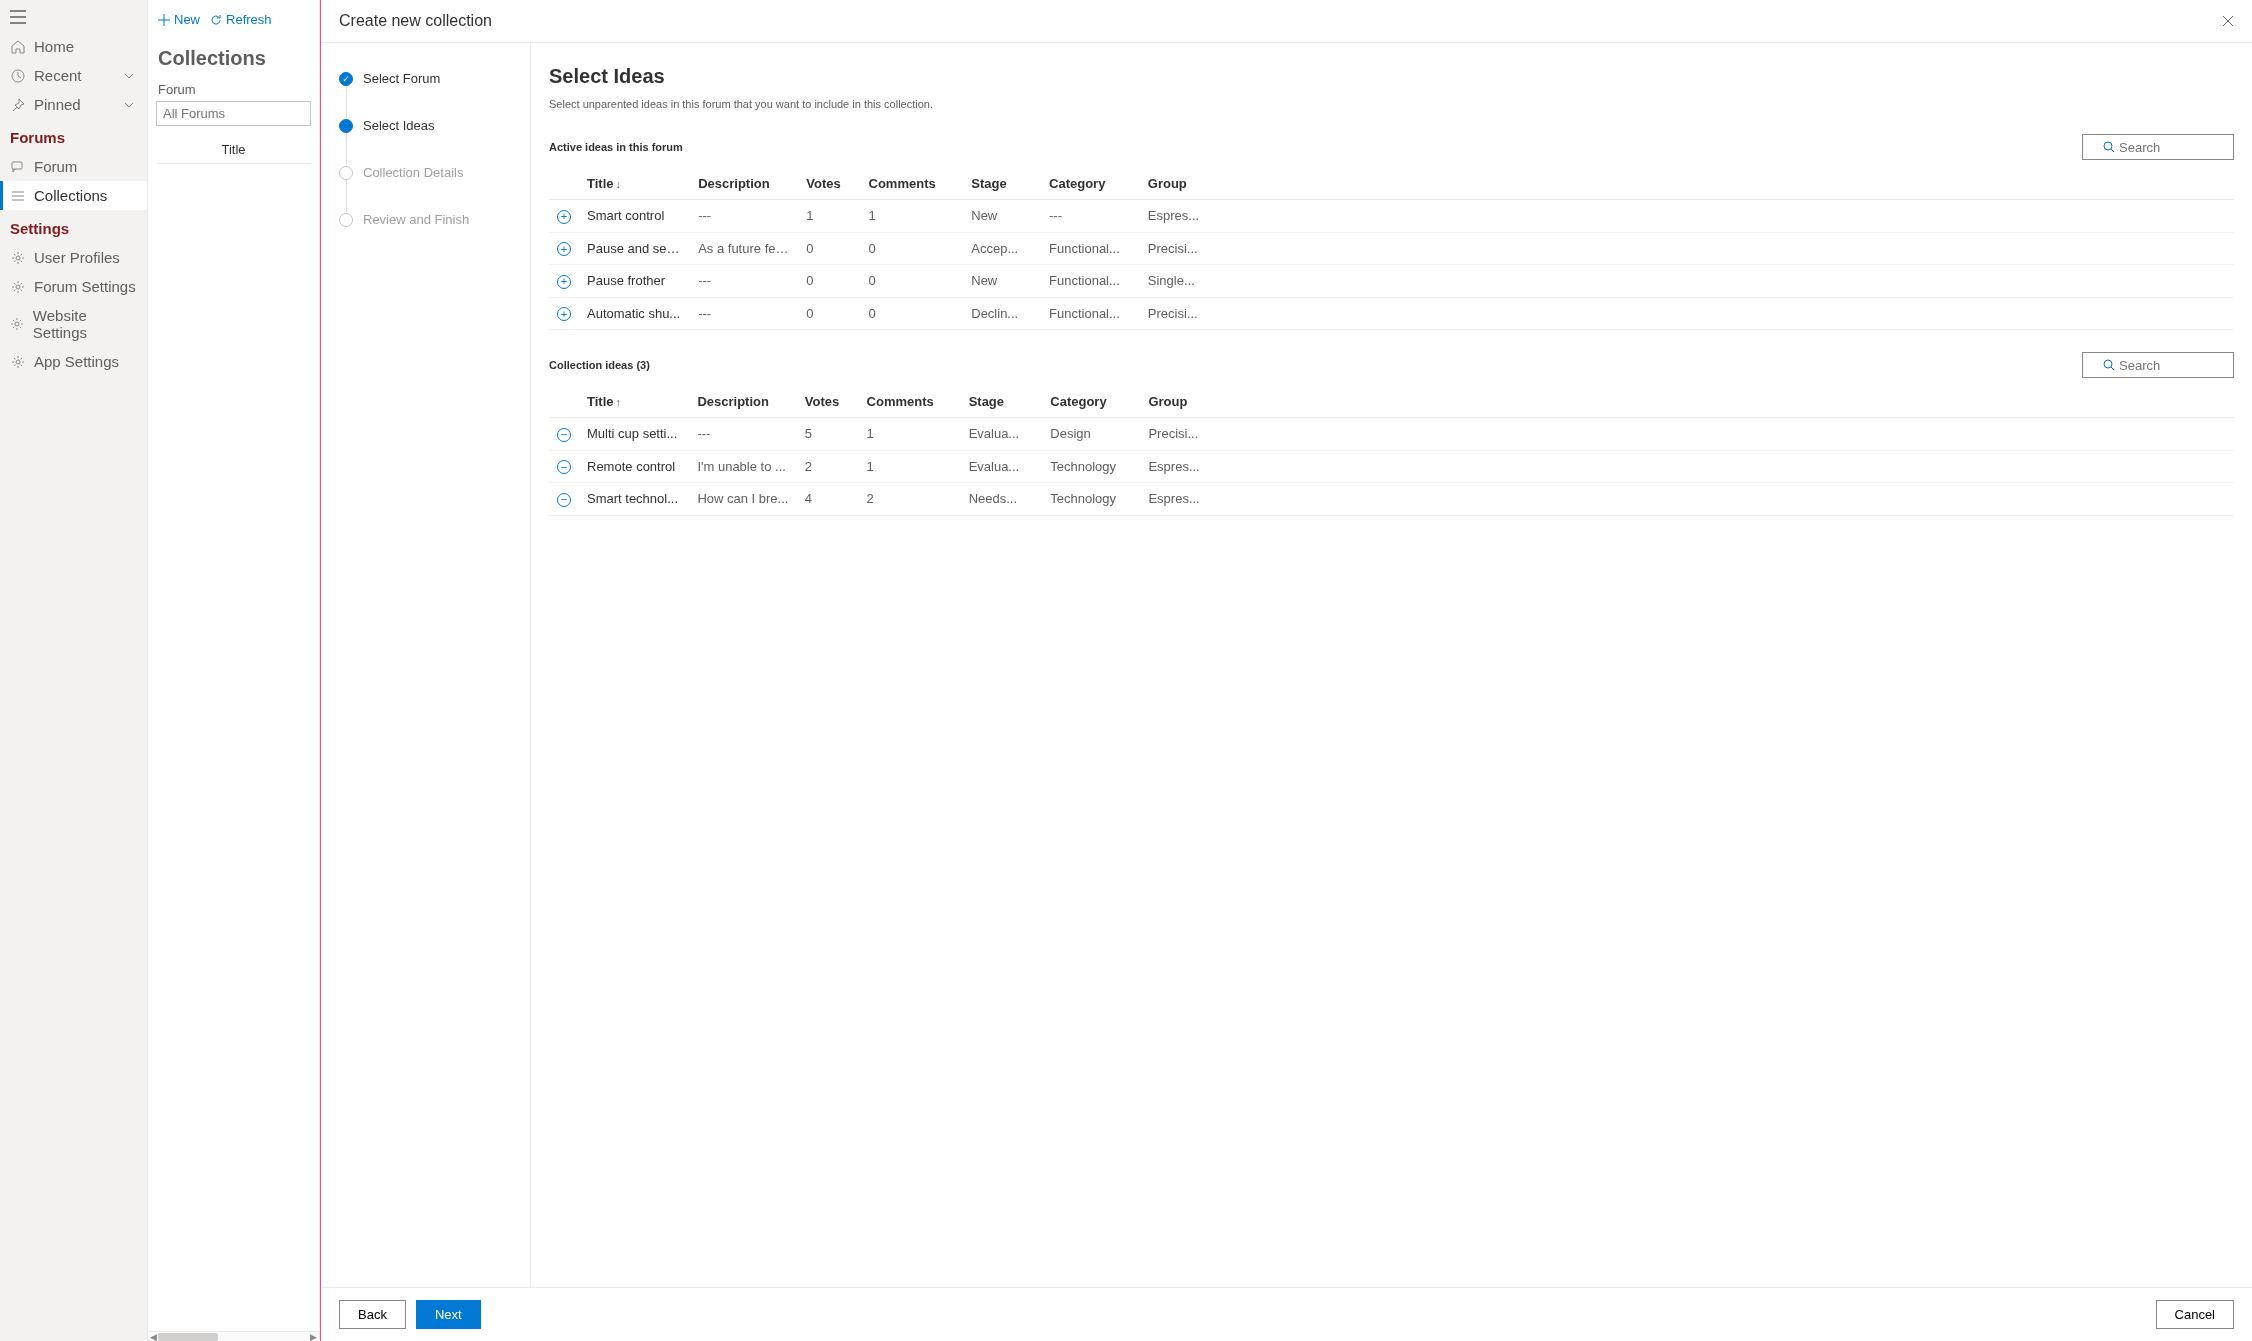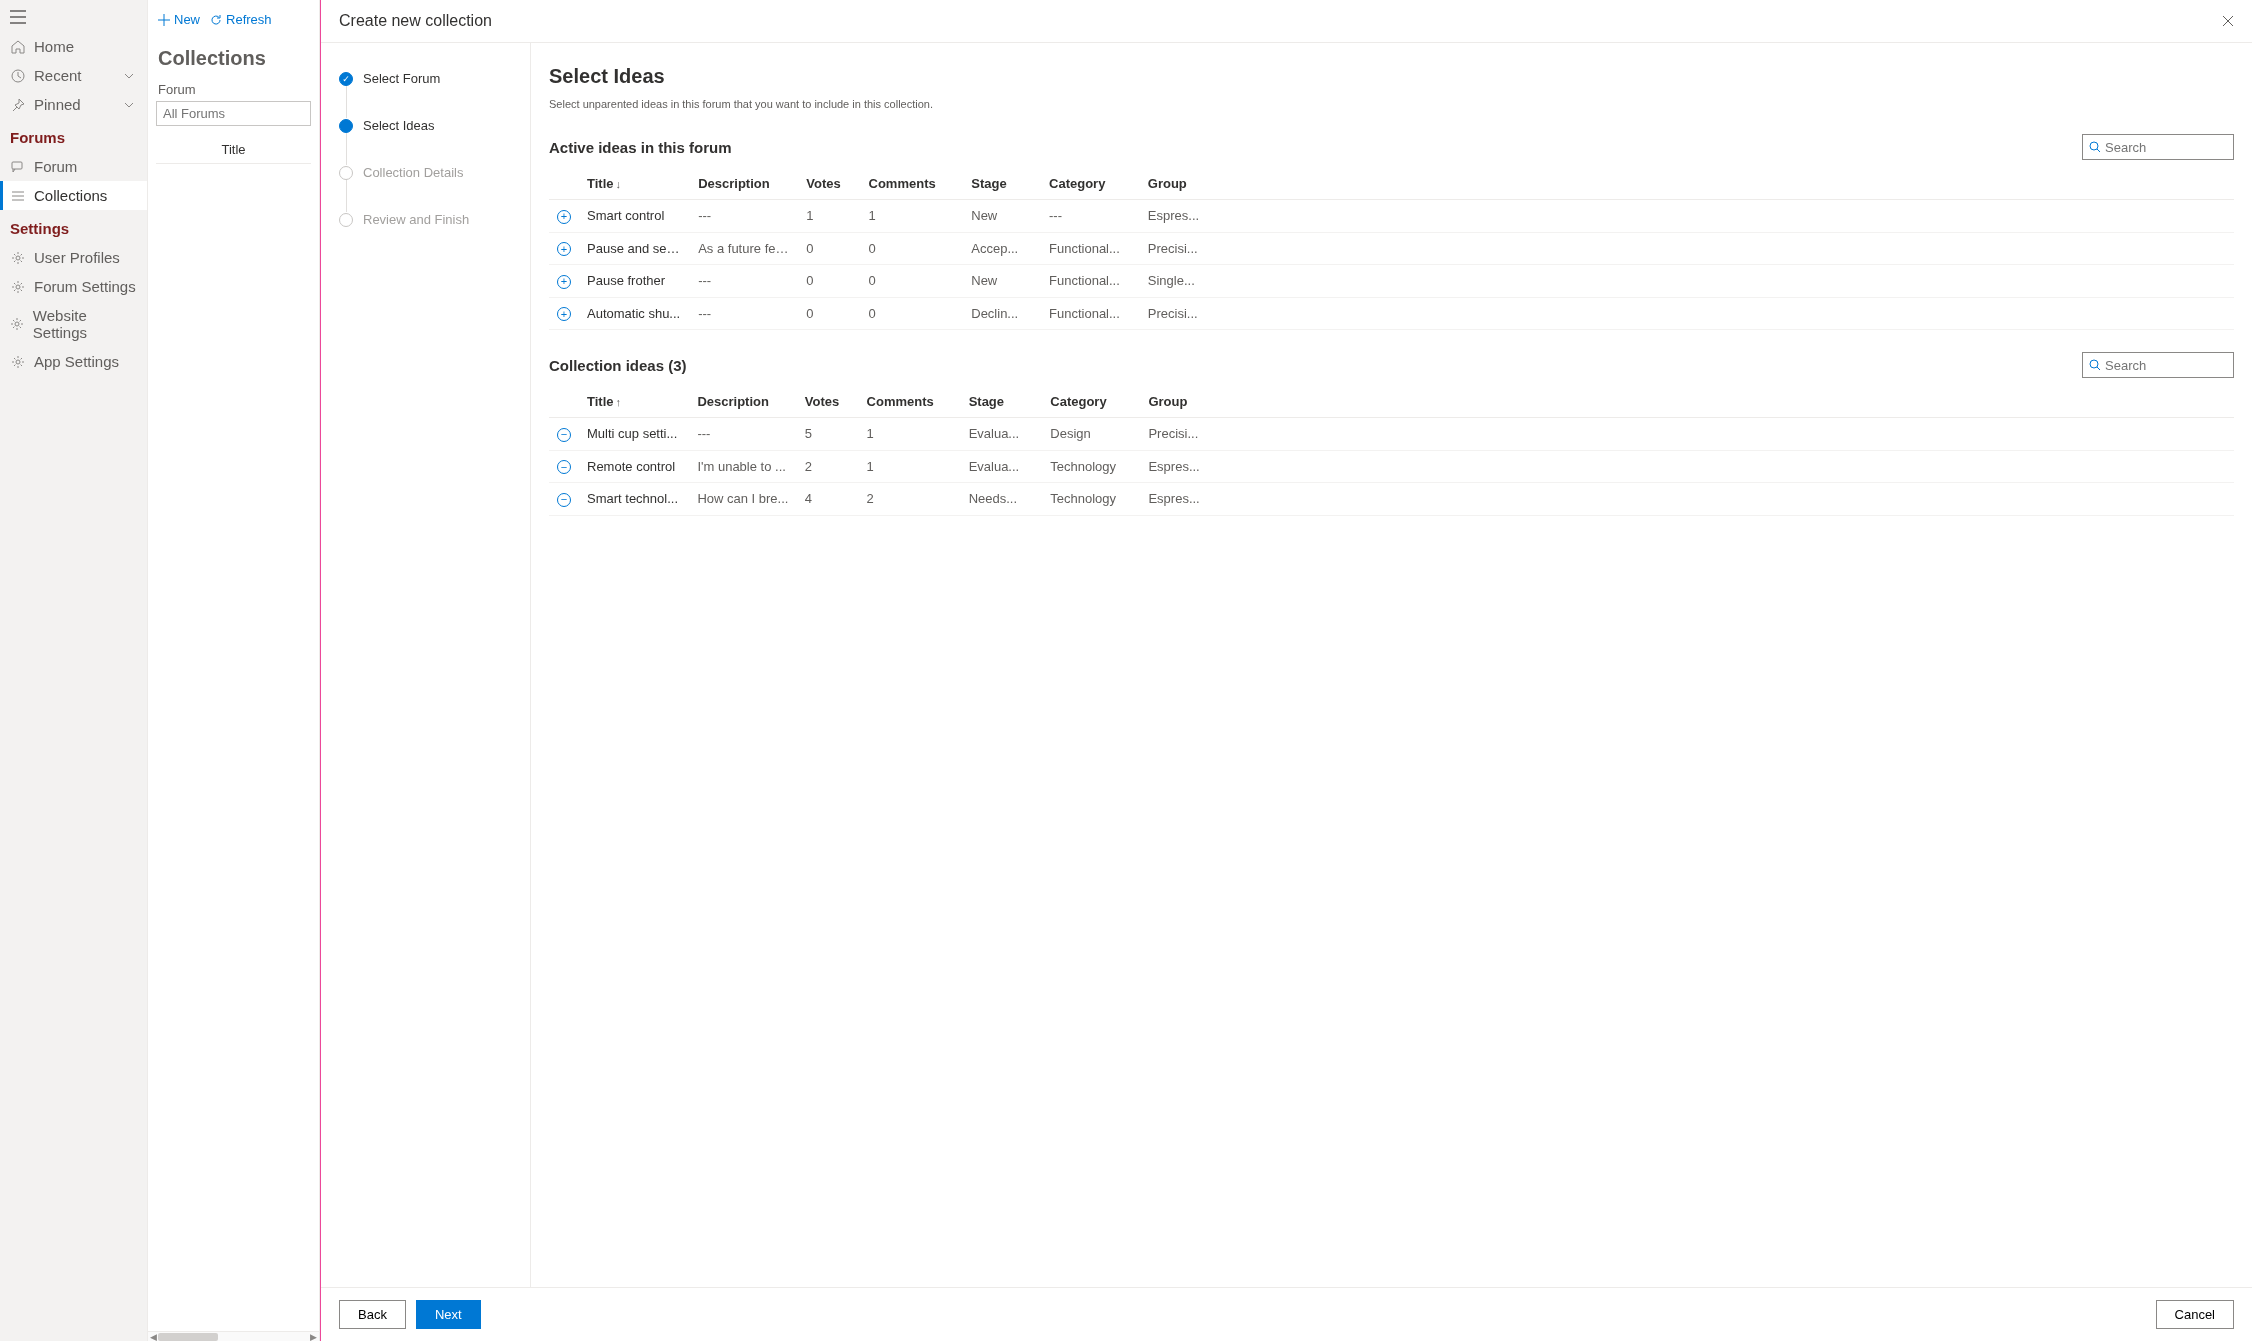--- a/index.html
+++ b/index.html
@@ -61,22 +61,22 @@
 .step:last-child .line { display: none; }
 .step .label { font-size: 13px; color: #323130; text-align: center; }
 .step.future .label { color: #a19f9d; }
 
 
 .mcontent { flex: 1; padding: 22px 18px 0 18px; overflow: auto; }
 .mcontent h2 { font-size: 20px; font-weight: 600; margin-bottom: 10px; }
 .mcontent .sub { font-size: 11px; color: #605e5c; margin-bottom: 24px; }
 
 .section-hdr { display: flex; align-items: center; margin-bottom: 6px; }
-.section-title { font-size: 15px; font-weight: 600; }
-.searchbox { margin-left: auto; display: flex; align-items: center; border: 1px solid #8a8886; width: 152px; height: 26px; padding: 0 6px; gap: 4px; }
+.section-title { font-size: 11px; font-weight: 600; }
+.searchbox { margin-left: auto; display: flex; align-items: center; border: 1px solid #8a8886; width: 152px; height: 26px; padding: 0 20px; gap: 4px; }
 .searchbox input { border: none; outline: none; width: 100%; font-size: 13px; }
 .searchbox .sicon { color: #0078d4; }
 
 table.ideas { width: 100%; border-collapse: collapse; font-size: 13px; margin-bottom: 22px; }
 table.ideas th { text-align: left; font-weight: 600; padding: 10px 8px 8px 8px; color: #323130; border-bottom: 1px solid #edebe9; white-space: nowrap; }
 table.ideas td { padding: 8px 8px; border-bottom: 1px solid #f3f2f1; color: #605e5c; white-space: nowrap; overflow: hidden; text-overflow: ellipsis; max-width: 80px; }
 table.ideas td:first-child { width: 26px; text-align:center; }
 table.ideas td.title-cell { color: #323130; max-width: 90px; }
 .circle-btn { width: 14px; height: 14px; border: 1.3px solid #0078d4; border-radius: 50%; display: inline-flex; align-items: center; justify-content: center; color: #0078d4; font-size: 11px; line-height: 1; cursor: pointer; }
 .sort-arrow { font-size: 11px; color: #605e5c; margin-left: 2px; }

